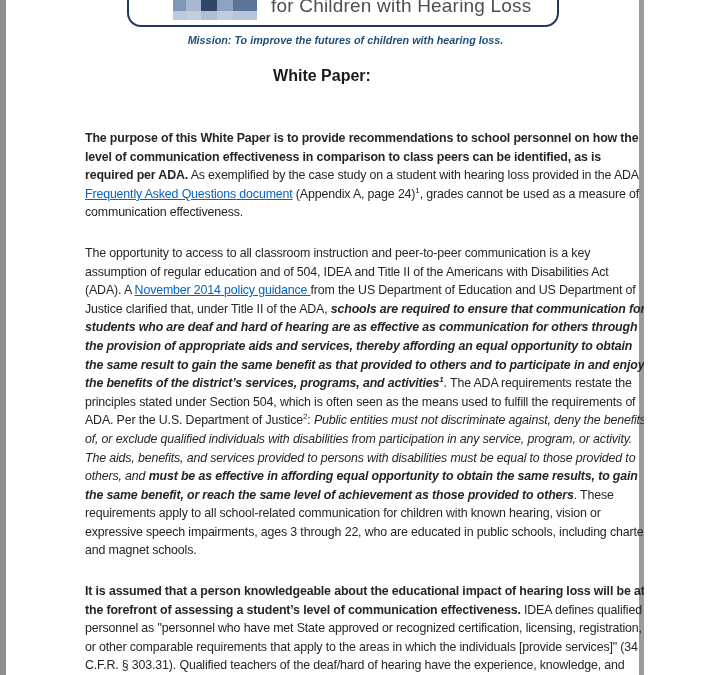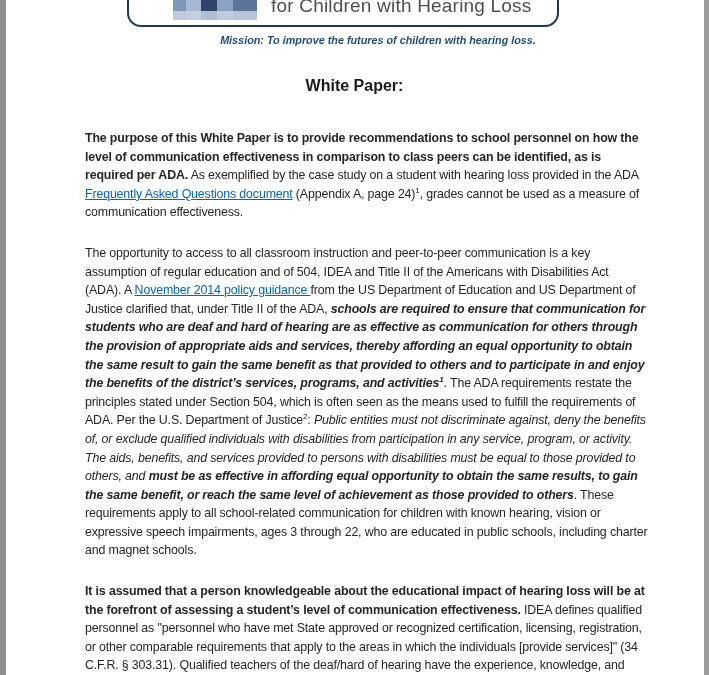--- a/index.html
+++ b/index.html
@@ -1,18 +1,18 @@
 <!DOCTYPE html>
 <html><head>
 <meta charset="utf-8">
 <style>
   html,body{margin:0;padding:0;background:#ffffff;}
   .page{
     position:relative;
-    width:709px;height:675px;
+    width:644px;height:675px;
     background:#ffffff;
     overflow:hidden;
     font-family:"Liberation Sans", sans-serif;
     color:#262626;
   }
   .edge{position:absolute;top:0;bottom:0;}
   .edge.left{left:0;width:6px;background:#8f8f8f;}
   .edge.right{right:0;width:5px;background:#9c9c9c;}
 
   
@@ -52,21 +52,21 @@
     text-align:center;
     font-size:10.8px;
     font-weight:700;
     font-style:italic;
     color:#1f4e79;
     padding-left:47px;
   }
   .title{
     position:absolute;
     top:62px;left:0;right:0;
-    margin:10px;
+    margin:0;
     text-align:center;
     font-size:16px;
     font-weight:700;
     line-height:27px;
     color:#1a1a1a;
   }
   .body{
     position:absolute;
     top:129px;left:85px;
     width:563px;

